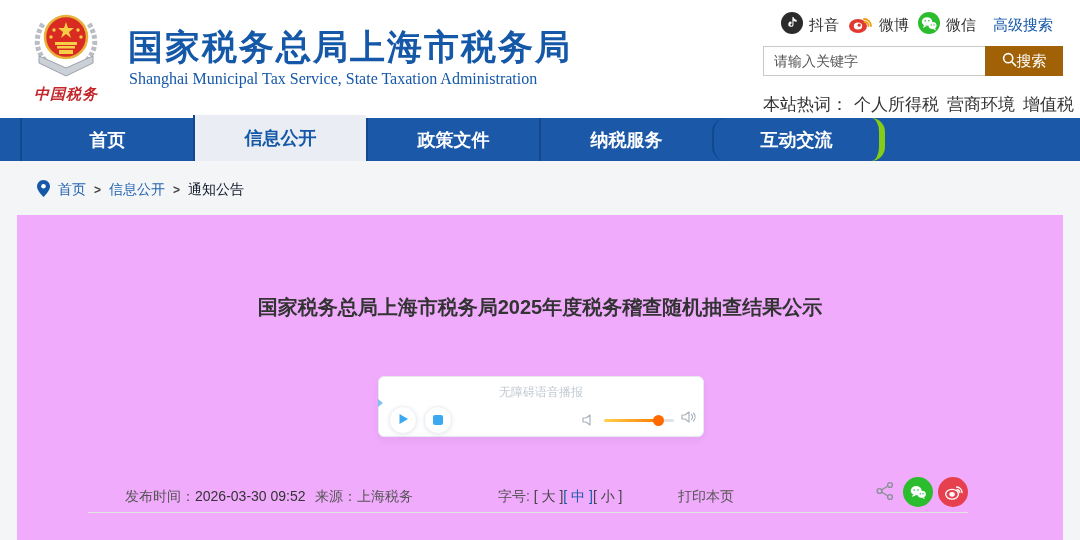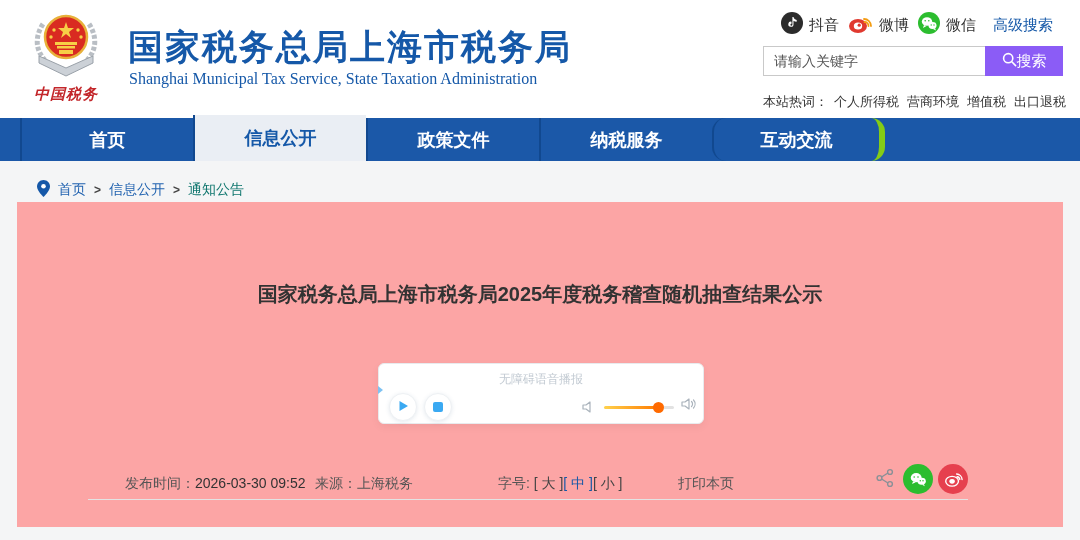--- a/index.html
+++ b/index.html
@@ -19,48 +19,48 @@
 
   .topbar { position:absolute; top:14px; right:27px; height:22px; display:flex;
             align-items:center; gap:9px; font-size:15px; color:#333;font-family:Liberation Serif, serif; }
   .topbar .soc { display:flex; align-items:center; gap:6px; }
   .adv-search { color:#1558a8; font-size:15px; margin-left:8px; cursor:pointer; }
 
   .search-row { position:absolute; top:46px; left:763px; width:300px; height:30px; display:flex; }
   .search-input { width:222px; height:30px; border:1px solid #c9c9c9; border-right:none;
                   padding:0 10px; font-size:14px; color:#333; outline:none; }
   .search-input::placeholder { color:#555; opacity:1; }
-  .search-btn { width:78px; height:30px; background:#8b5cf6; color:#fff; border:none;
+  .search-btn { width:78px; height:30px; background:#a16207; color:#fff; border:none;
                 font-size:15px; display:flex; align-items:center; justify-content:center;
                 cursor:pointer; }
 
   .hotwords { position:absolute; top:93px; left:763px; width:310px; display:flex;
-              font-size:13px; color:#333; white-space:nowrap; }
+              font-size:17px; color:#333; white-space:nowrap; }
   .hotwords .hw-label { margin-right:6px; }
   .hotwords .hw { margin-right:8px; cursor:pointer; }
 
   
   .nav { position:absolute; left:0; top:118px; width:1080px; height:43px; background:#1b58a8; }
   .nav-inner { position:absolute; left:20px; top:0; display:flex; height:43px; }
   .nav-item { width:173px; height:43px; display:flex; align-items:center; justify-content:center;
               color:#ffffff; font-size:18px; font-weight:bold; border-left:2px solid #11488f;
               cursor:pointer; }
   .nav-item:last-child { border-right:6px solid #84cc16;border-radius:14px; }
   .nav-item.active { background:#eaeef4; color:#1558a8; height:46px; margin-top:-3px; }
 
   
   .crumbbar { position:absolute; left:0; top:161px; width:1080px; height:54px; background:#f4f5f6; }
   .crumbs { position:absolute; left:37px; top:19px; display:flex; align-items:center;
             gap:8px; font-size:14px; }
   .crumb-link { color:#2263b0; cursor:pointer; }
   .crumb-sep { color:#444; font-size:12px; font-weight:bold; }
-  .crumb-cur { color:#0f766e; }
-
-  
-  .card { position:absolute; left:17px; top:202px; width:1046px; height:325px; background:#fca5a5; }
+  .crumb-cur { color:#0f172a; }
+
+  
+  .card { position:absolute; left:17px; top:215px; width:1046px; height:325px; background:#f0abfc; }
   .article-title { padding-top:79px; text-align:center; font-size:20px; font-weight:bold; color:#333; }
 
   
   .player { position:absolute; left:361px; top:161px; width:326px; height:61px; background:#fff;
             border:1px solid #e8ebee; border-radius:6px; box-shadow:0 3px 8px rgba(0,0,0,0.05); }
   .player-label { text-align:center; margin-top:7px; font-size:12px; color:#c2cad2; }
   .player-tick { position:absolute; left:-1px; top:22px; width:0; height:0;
                  border-top:4px solid transparent; border-bottom:4px solid transparent;
                  border-left:5px solid #7ec2f2; }
   .pbtn { position:absolute; top:29px; width:28px; height:28px; border-radius:50%; background:#fff;

